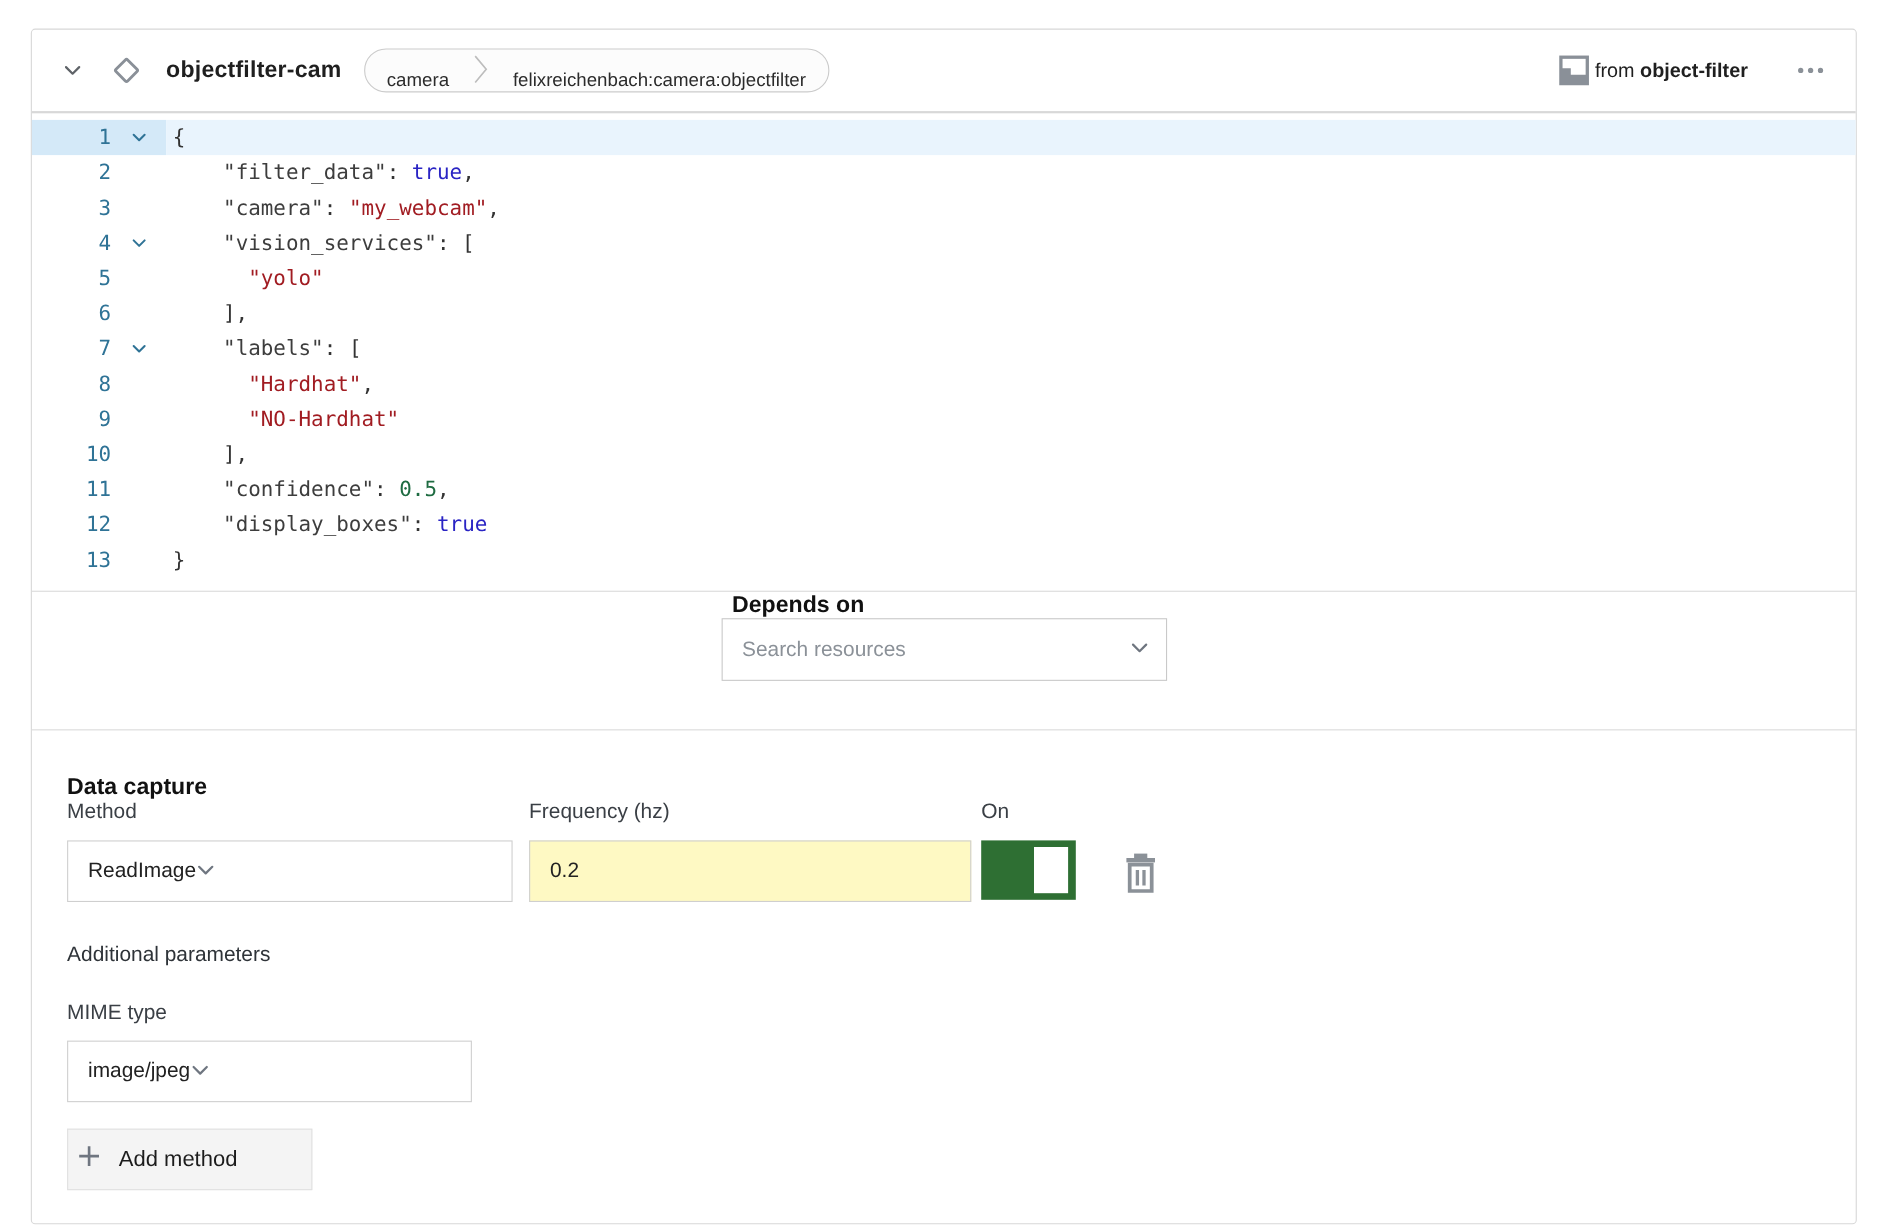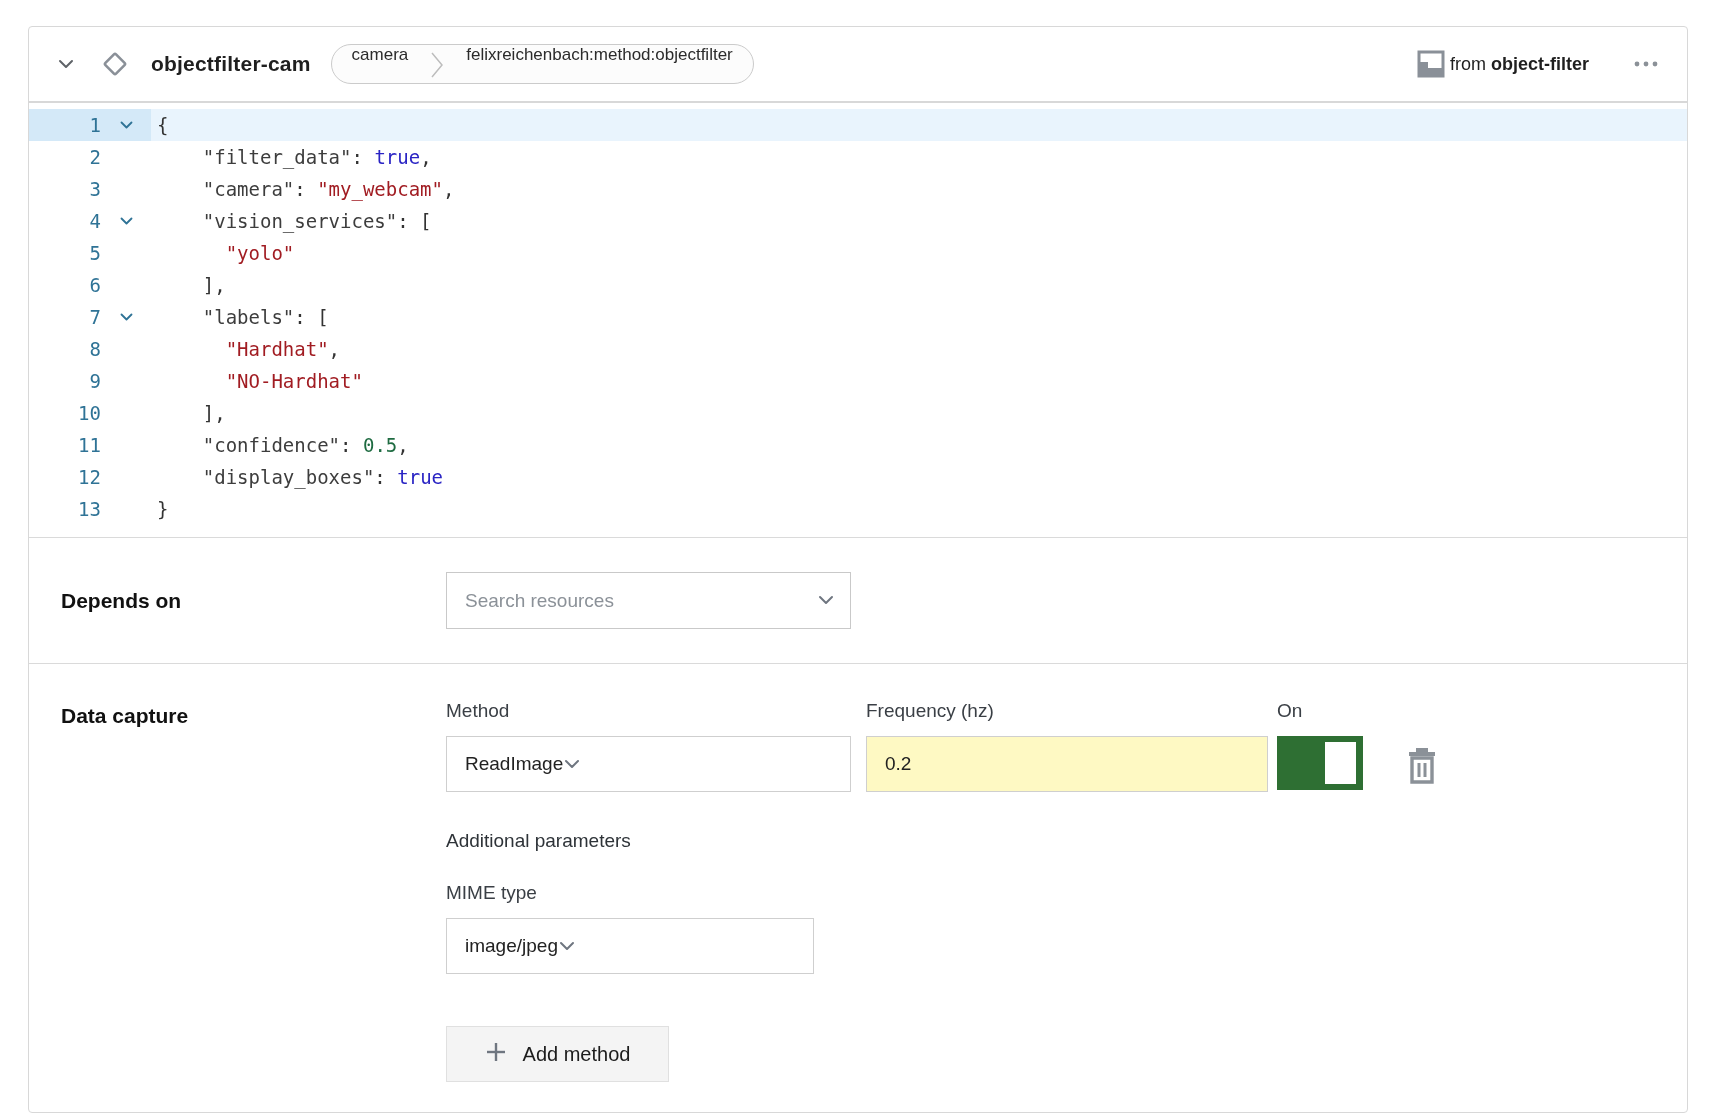--- a/index.html
+++ b/index.html
@@ -24,21 +24,21 @@
   *{box-sizing:border-box;margin:0;padding:0;}
   html,body{width:1716px;height:1120px;background:#ffffff;
     font-family:"Liberation Sans",sans-serif;color:var(--ink);}
   .card{position:absolute;left:28px;top:26px;width:1660px;
     border:1px solid var(--card-border);border-radius:4px;background:#fff;}
 
   
   .card-header{display:flex;align-items:center;height:74px;padding:0 24px;gap:14px;}
   .icon-btn{display:flex;align-items:center;justify-content:center;background:none;border:none;cursor:pointer;padding:4px;}
   .card-title{font-size:21px;font-weight:700;letter-spacing:.2px;white-space:nowrap;}
-  .tag-pill{display:flex;align-items:flex-start;border:1px solid #cbcbcb;border-radius:9999px;
+  .tag-pill{display:flex;align-items:flex-end;border:1px solid #cbcbcb;border-radius:9999px;
     background:#fcfcfc;overflow:hidden;margin-left:6px;height:40px;}
   .tag-seg{display:flex;align-items:center;padding:0 20px;font-size:17px;color:#2b2b2b;white-space:nowrap;}
   .tag-sep{display:flex;align-items:center;}
   .header-spacer{flex:1;}
   .from-wrap{display:flex;align-items:center;gap:0;font-size:18px;white-space:nowrap;}
   .from-module{font-weight:700;}
   .more-btn{margin-left:26px;}
 
   
   .editor{border-top:2px solid var(--card-border);padding:6px 0 12px 0;}
@@ -52,21 +52,21 @@
   .code-line.active .ln-left{background:var(--active-gutter-bg);}
   .code-line.active .ln-code{background:var(--active-line-bg);}
   .tok-key{color:var(--tok-key);}
   .tok-punct{color:var(--tok-punct);}
   .tok-string{color:var(--tok-string);}
   .tok-bool{color:var(--tok-bool);margin-top:41px;}
   .tok-num{color:var(--tok-num);}
   .tok-plain{color:var(--tok-punct);}
 
   
-  .section{display:flex;border-top:1px solid var(--divider);padding:0 32px;}
+  .section{display:flex;border-top:1px solid var(--divider);padding:0 32px;flex-direction:column;}
   .section-label{width:385px;flex-shrink:0;font-size:21px;font-weight:700;color:#111;}
   .section-content{flex:1;}
   .depends-row{align-items:center;min-height:126px;}
   .capture-row{padding-top:36px;padding-bottom:30px;}
   .capture-row .section-label{padding-top:4px;}
 
   .field-label{font-size:19px;color:var(--label-ink);margin-bottom:14px;display:block;}
   .control-grid{display:flex;align-items:flex-start;}
   .col-method{width:405px;}
   .col-freq{width:402px;margin-left:15px;}
@@ -87,24 +87,24 @@
     padding:0 18px;font-size:19px;color:#222;font-family:"Liberation Sans",sans-serif;}
 
   .toggle{position:relative;width:86px;height:54px;background:var(--toggle-green);
     border:none;cursor:pointer;display:block;}
   .toggle-knob{position:absolute;top:6px;right:7px;width:31px;height:42px;background:#fff;}
 
   .mime-wrap{width:368px;margin-top:10px;}
   .add-params{font-size:19px;color:#2e3338;margin-top:38px;}
   .mime-label-row{margin-top:30px;}
 
-  .add-method-btn{margin-top:52px;display:flex;align-items:center;gap:16px;
+  .add-method-btn{margin-top:24px;display:flex;align-items:center;gap:16px;
     width:223px;height:56px;background:var(--btn-bg);border:1px solid var(--btn-border);
     padding:0 8px;font-size:20px;color:#1c1c1c;cursor:pointer;
-    font-family:"Liberation Sans",sans-serif;justify-content:center;}
+    font-family:"Liberation Sans",sans-serif;}
 </style>
 </head>
 <body>
 
 <div class="card">
 
   <div class="card-header">
     <button class="icon-btn" aria-label="collapse">
       <svg width="18" height="12" viewBox="0 0 18 12">
           <polyline points="3,3 9,9 15,3" fill="none" stroke="#5f6368" stroke-width="2" stroke-linecap="round" stroke-linejoin="round"></polyline>
@@ -117,21 +117,21 @@
     </span>
     <span class="card-title">objectfilter-cam</span>
 
     <span class="tag-pill">
       <span class="tag-seg">camera</span>
       <span class="tag-sep">
         <svg width="18" height="40" viewBox="0 0 18 40">
             <polyline points="4,8 14,20 4,32" fill="none" stroke="#bdbdbd" stroke-width="1.5"></polyline>
           </svg>
       </span>
-      <span class="tag-seg">felixreichenbach:method:objectfilter</span>
+      <span class="tag-seg">felixreichenbach:camera:objectfilter</span>
     </span>
 
     <span class="header-spacer"></span>
 
     <span class="from-wrap">
       <span class="icon-btn">
         <svg width="30" height="30" viewBox="0 0 30 30">
           <rect x="3" y="3" width="24" height="24" fill="none" stroke="#8a9098" stroke-width="3"></rect>
           <path d="M3 27 L3 13 L12 13 L12 19 L27 19 L27 27 Z" fill="#8a9098"></path>
         </svg>

